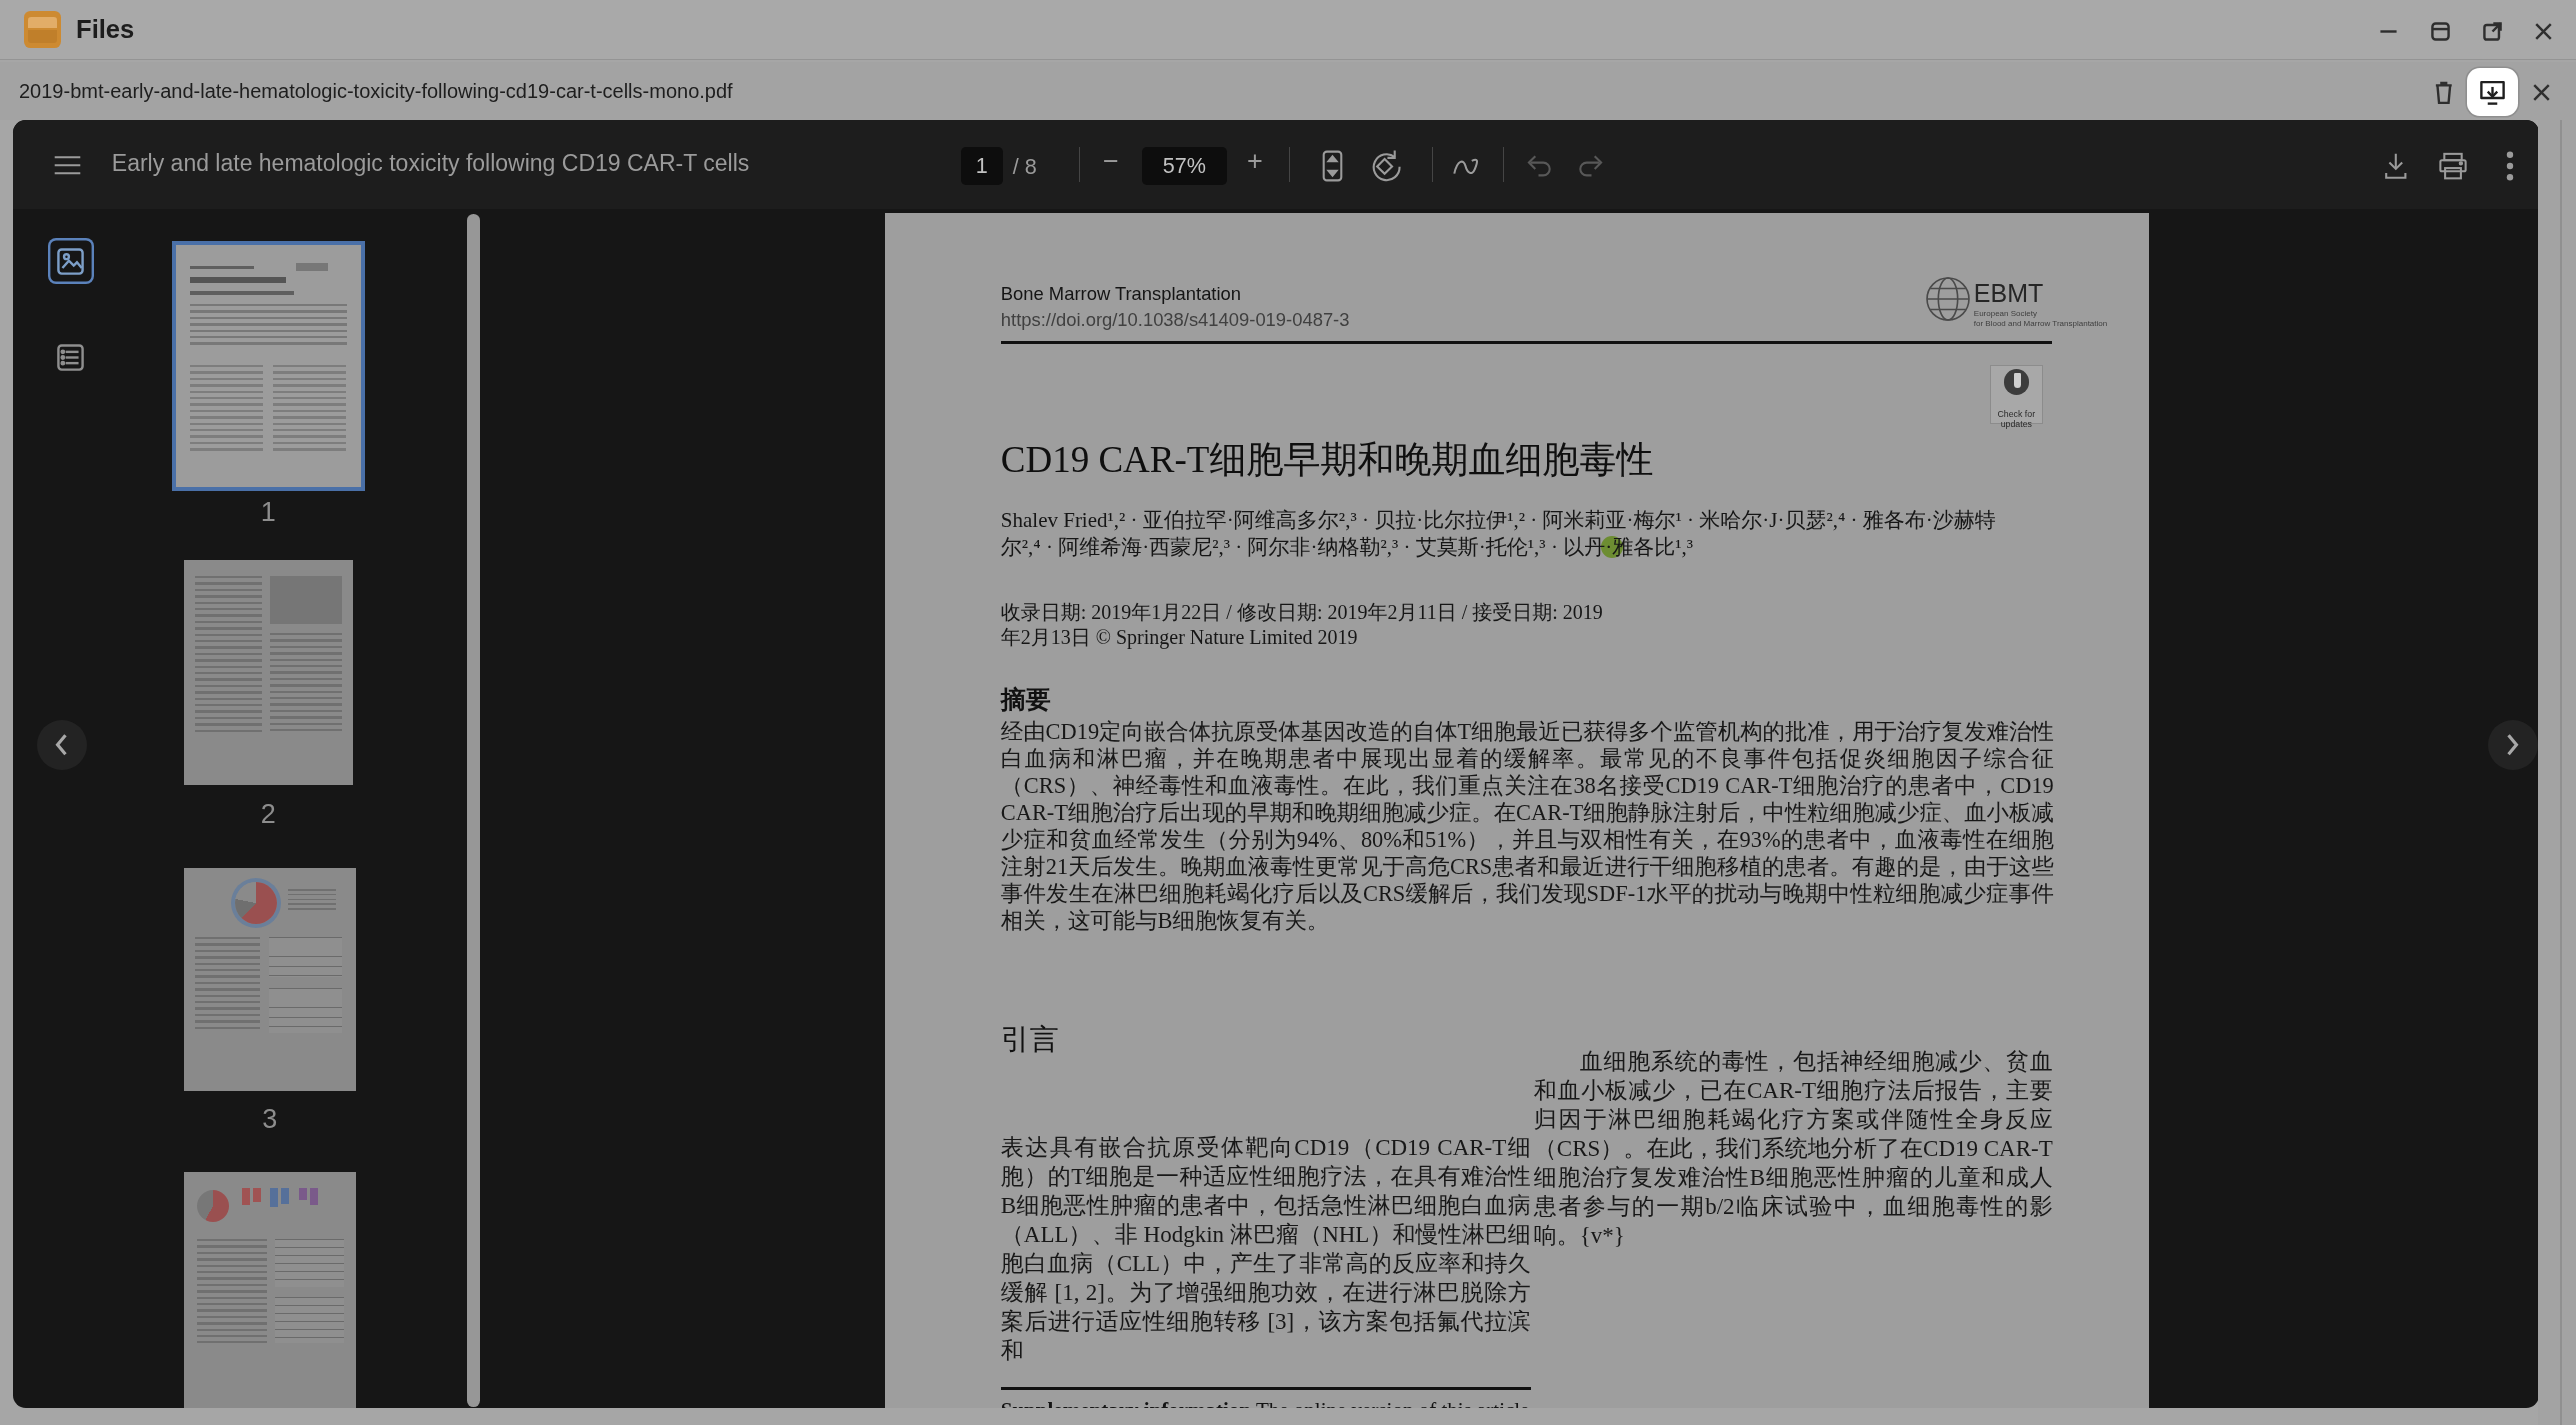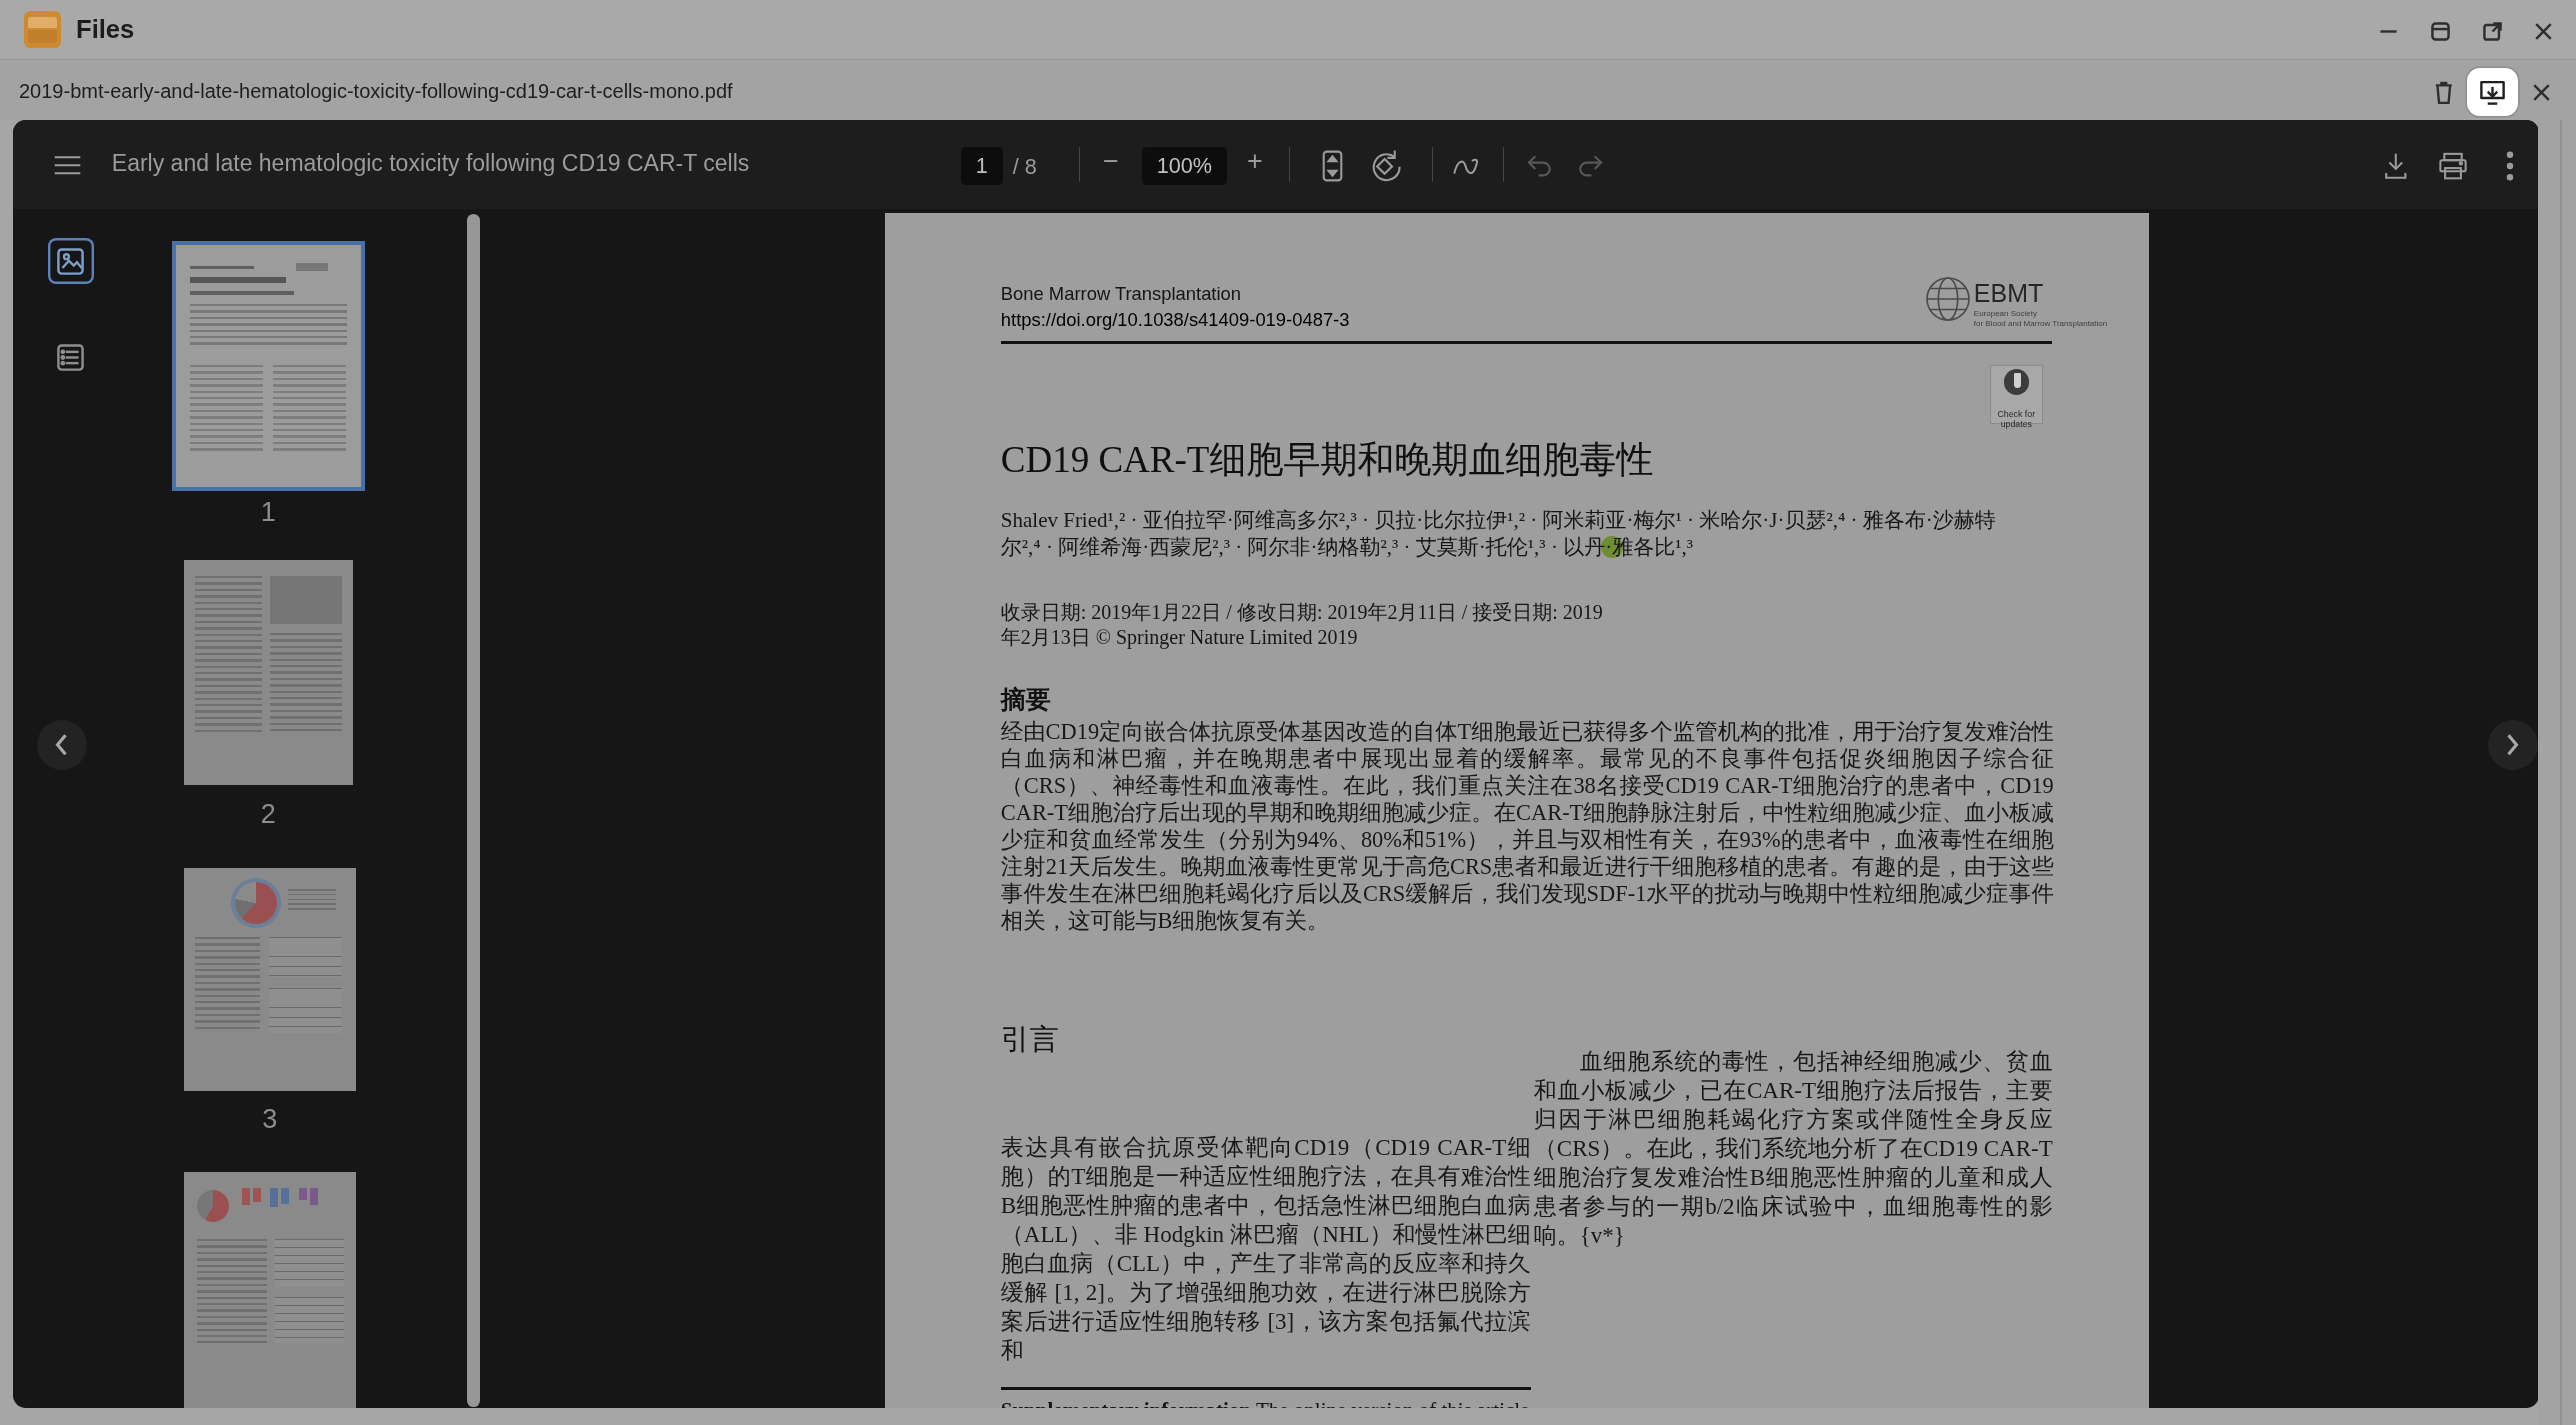--- a/index.html
+++ b/index.html
@@ -45,21 +45,21 @@
   .scrollbar-v { background:#979797; border-radius:6.4px; }
 
   
   .nav-circle { width:50px; height:50px; border-radius:50%; background:#232323; display:flex; align-items:center; justify-content:center; }
   .nav-circle svg { stroke:#a8a8a8; stroke-width:4; fill:none; }
 
   
   #page { left:872px; top:93px; width:1264px; height:1195px; background:#9e9e9e; overflow:hidden; font-family:"Liberation Serif","DejaVu Serif",serif; color:#1d1d1d; }
   .sansline { font-family:"Liberation Sans",sans-serif; }
   .journal { left:116px; top:70px; font-size:18.4px; color:#151515; }
-  .doi { left:116px; top:96px; font-size:18.4px; color:#000000; }
+  .doi { left:116px; top:96px; font-size:18.4px; color:#404040; }
   .rule { left:116px; top:128px; width:1051px; height:3.2px; background:#111; }
   .article-box { left:116px; top:134px; width:508px; height:43px; background:#6e6e6e; color:#0e0e0e; font-size:21.6px; font-weight:bold; letter-spacing:2.4px; line-height:43px; padding-left:14.4px; font-family:"Liberation Sans",sans-serif; }
   .check-badge { left:1105px; top:152px; width:53px; height:59px; background:#a8a8a8; border:0.8px solid #8c8c8c; text-align:center; font-family:"Liberation Sans",sans-serif; }
   .check-badge .cfu-circle { margin:3.2px auto 0; width:25.6px; height:25.6px; border-radius:50%; background:#3c3c3c; position:relative; }
   .check-badge .cfu-circle:after { content:""; position:absolute; left:10.4px; top:4px; width:7.2px; height:14.4px; background:#cfcfcf; border-radius:1.6px 1.6px 4.8px 4.8px; }
   .check-badge .cfu-text { font-size:8.8px; color:#2a2a2a; line-height:10.4px; margin-top:14px; }
   .paper-title { left:116px; top:222px; font-size:37px; color:#0f0f0f; }
   .authors { left:116px; top:294px; width:1014px; font-size:21px; line-height:27px; color:#161616; }
   .orcid-dot { left:716px; top:323px; width:22.4px; height:22.4px; border-radius:50%; background:#6d8d32; }
   .dates { left:116px; top:387px; width:619px; font-size:20px; line-height:25px; color:#161616; }
@@ -140,21 +140,21 @@
           <line x1="2" y1="14" x2="34" y2="14"></line>
           <line x1="2" y1="24" x2="34" y2="24"></line>
         </svg>
     </div>
     <div class="doc-title abs">Early and late hematologic toxicity following CD19 CAR-T cells</div>
 
     <div class="darkbox abs" style="left:948px; top:27px; width:42px; height:38px;">1</div>
     <div class="slash-total abs" style="left:1000px;">/ 8</div>
     <div class="sep abs" style="left:1066px;"></div>
     <div class="pm abs" style="left:1082px;">−</div>
-    <div class="darkbox abs" style="left:1129px; top:27px; width:85px; height:38px;">100%</div>
+    <div class="darkbox abs" style="left:1129px; top:27px; width:85px; height:38px;">57%</div>
     <div class="pm abs" style="left:1226px;">+</div>
     <div class="sep abs" style="left:1276px;"></div>
     <div class="tool-ic abs" style="left:1302px; top:27px; width:35px; height:38px;">
       <svg width="21" height="32" viewBox="0 0 26 40">
           <rect x="2" y="2" width="22" height="36" rx="4"></rect>
           <path d="M13 8 l5 6 h-10 z" fill="#9b9b9b"></path>
           <path d="M13 32 l-5 -6 h10 z" fill="#9b9b9b"></path>
         </svg>
     </div>
     <div class="tool-ic abs" style="left:1355px; top:27px; width:35px; height:38px;">

